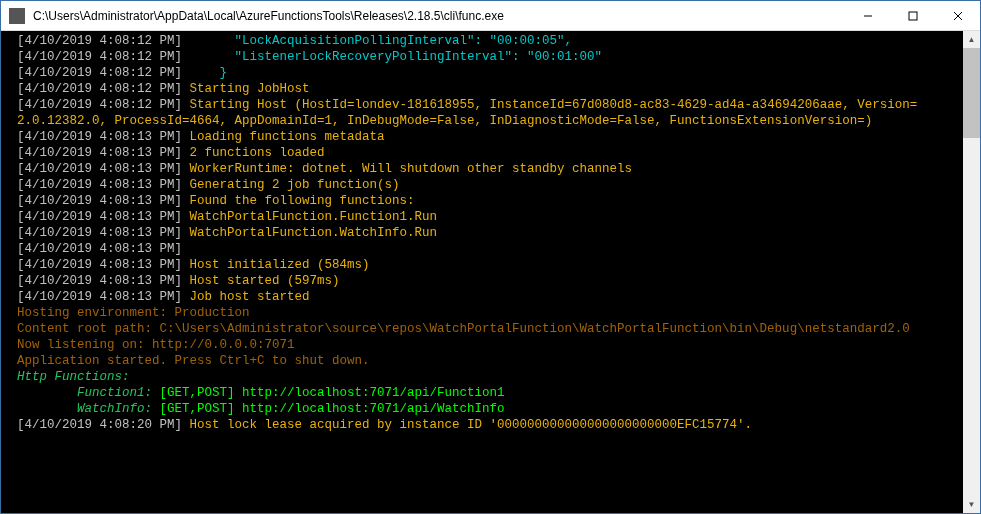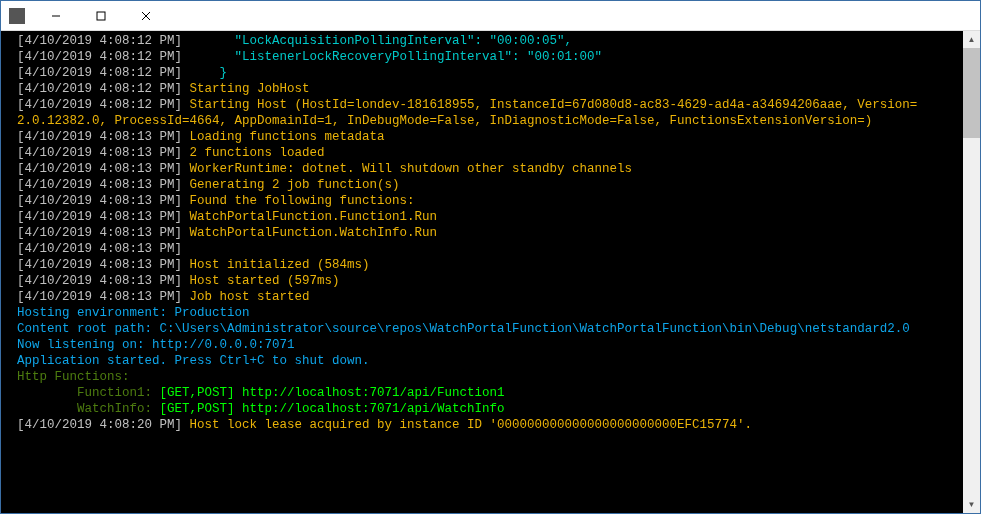--- a/index.html
+++ b/index.html
@@ -11,30 +11,31 @@
     .window-btn { width: 45px; height: 30px; display: flex; align-items: center; justify-content: center; font-size: 11px; color: #000; }
     .console-wrap { position: relative; height: calc(514px - 32px); background: #000; }
     .console { font-family: "Consolas", "Courier New", monospace; font-size: 12.5px; line-height: 16px; background: #000; color: #c0c0c0; padding: 2px 16px; height: 100%; overflow: hidden; white-space: pre; }
     .scrollbar { position: absolute; right: 0; top: 0; width: 17px; height: 100%; background: #f0f0f0; display: flex; flex-direction: column; }
     .scroll-arrow { height: 17px; background: #f0f0f0; display: flex; align-items: center; justify-content: center; font-size: 8px; color: #555; }
     .scroll-track { flex: 1; background: #f0f0f0; position: relative; }
     .scroll-thumb { position: absolute; width: 100%; background: #c2c2c2; top: 0; height: 90px; }
     .ts { color: #c0c0c0; }
     .cyan { color: #00c8c8; }
     .teal { color: #eab308; }
-    .yellow { color: #4d7c0f; }
+    .yellow { color: #22c55e; font-style: italic; }
     .green { color: #00ff00; }
-    .gray { color: #0ea5e9; }
+    .gray { color: #a16207; }
     .line { display: block; }
   </style>
 </head>
 <body>
 
 <div class="titlebar">
   <div class="titlebar-icon"></div>
+  <div class="titlebar-title">C:\Users\Administrator\AppData\Local\AzureFunctionsTools\Releases\2.18.5\cli\func.exe</div>
   <div class="window-controls">
     <div class="window-btn">
         <svg width="10" height="10">
           <line x1="1" y1="5" x2="9" y2="5" stroke="#000" stroke-width="1"></line>
         </svg>
       </div>
     <div class="window-btn">
         <svg width="10" height="10">
           <rect x="1" y="1" width="8" height="8" stroke="#000" fill="none" stroke-width="1"></rect>
         </svg>

